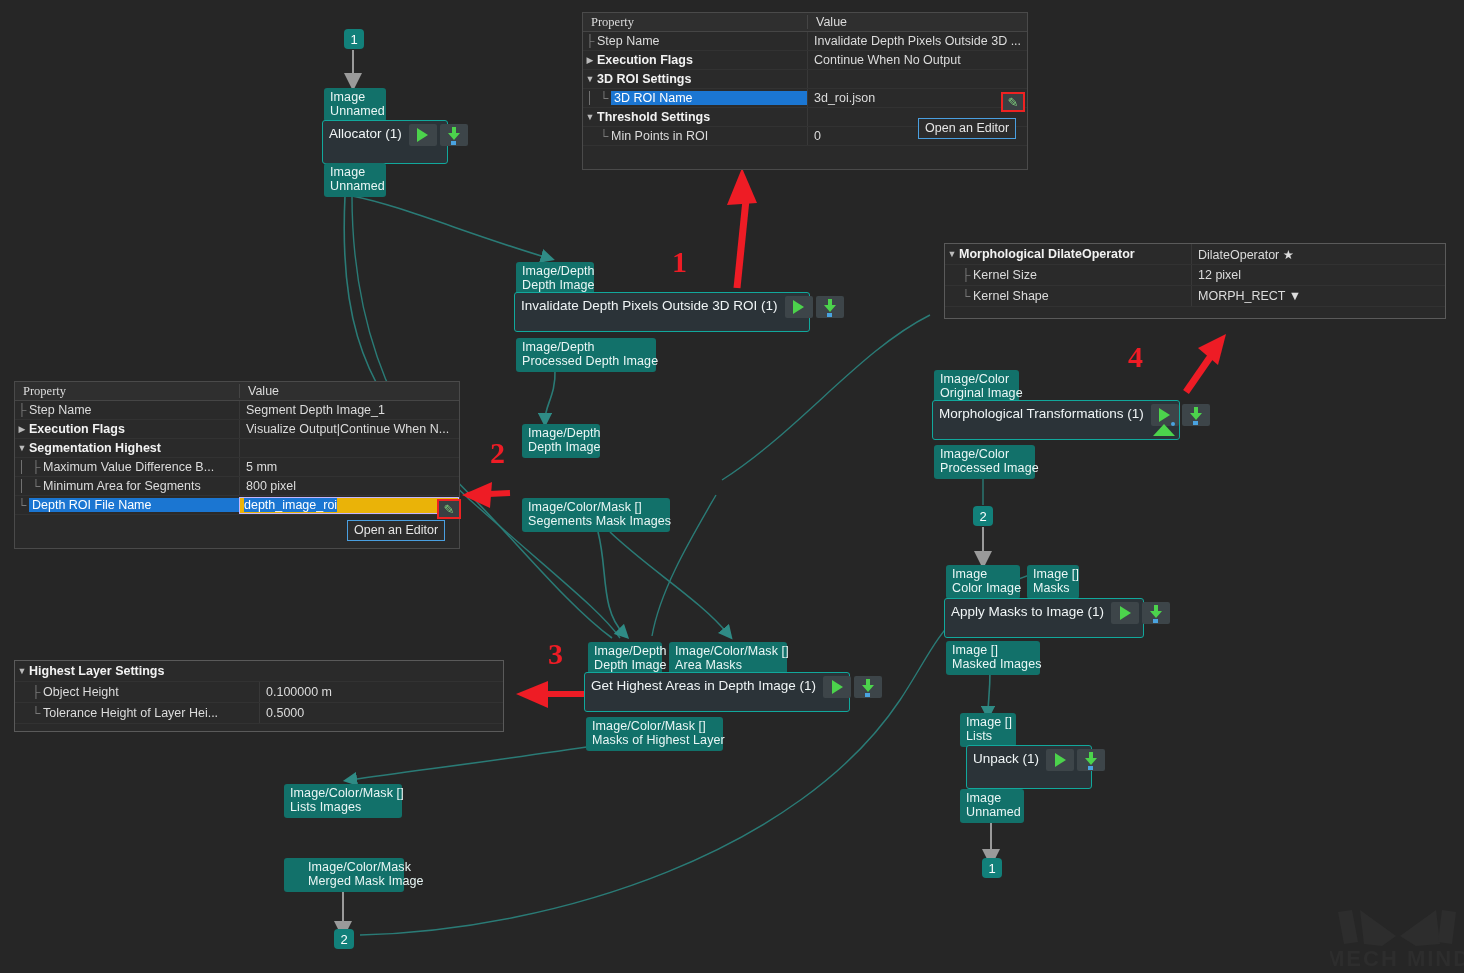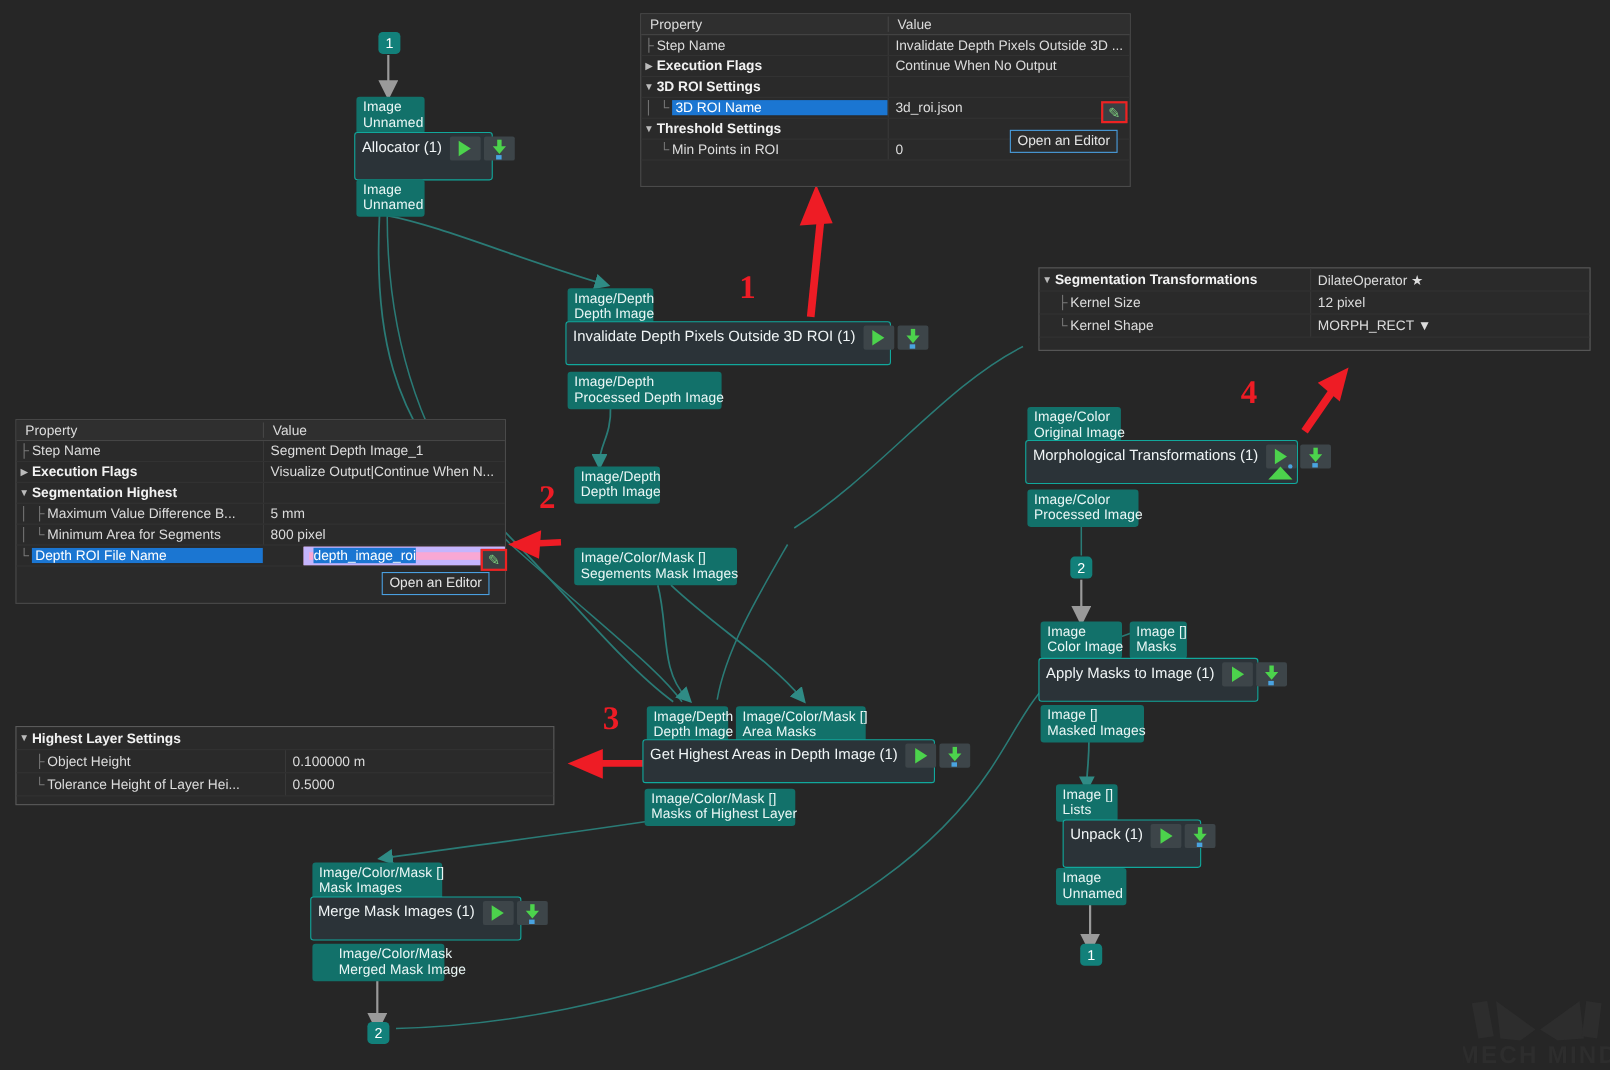--- a/index.html
+++ b/index.html
@@ -98,21 +98,21 @@
     color: #dcdcdc;
     font-size: 12.5px;
   }
   .panel .hdr {
     display: flex;
     border-bottom: 1px solid #454545;
     background: #2f2f2f;
     height: 19px;
     align-items: center;
   }
-  .panel .hdr .c1 { padding-left: 8px; }
+  .panel .hdr .c1 { padding-left: 8px; font-family: Liberation Serif, serif; }
   .panel .hdr .c2 { padding-left: 8px; border-left: 1px solid #454545; }
   .prow {
     display: flex;
     height: 19px;
     align-items: center;
     border-bottom: 1px solid #323232;
   }
   .prow .c1 { position: relative; overflow: hidden; white-space: nowrap; display:flex; align-items:center; }
   .prow .c2 { padding-left: 6px; overflow:hidden; white-space:nowrap; border-left: 1px solid #383838; height:100%; display:flex; align-items:center;}
   .prow.bold .c1 span.lbl { font-weight: bold; color:#f2f2f2; }
@@ -130,26 +130,25 @@
   .tooltip {
     position:absolute;
     background:#2c2c2c;
     border:1px solid #4a9fe0;
     color:#e6e6e6;
     font-size:12.5px;
     padding:2px 6px 3px 6px;
     white-space:nowrap;
   }
   .valuefield {
-    border: 5px solid #c4b5fd;
-    background:#f9a8d4;
+    border: 1px solid #c4b5fd;
+    background:#eab308;
     height:17px;
     display:flex; align-items:center;
     padding-left:4px;
-    margin-left:37px;
   }
   .valuefield .seltext { background:#1b76d2; color:#fff; }
 
   
   .rednum {
     position:absolute;
     color:#ee1c25;
     font-weight:bold;
     font-size:30px;
     font-family:"Liberation Serif", serif;
@@ -275,87 +274,74 @@
     <span class="btnbox">
         <span class="arrow-dl">
           <span class="shaft"></span>
           <span class="head"></span>
           <span class="pad"></span>
         </span>
       </span>
   </div>
   <div class="port" style="left:586px; top:717px; width:137px;"><span>Image/Color/Mask []</span><br><span>Masks of Highest Layer</span></div>
 
-  <div class="port" style="left:284px; top:784px; width:118px;"><span>Image/Color/Mask []</span><br><span>Mask Images</span></div>
-  <div class="step" style="left:282px; top:815px; width:192px; height:40px;">
-    <span class="title">Merge Mask Images (1)</span>
+  <div class="port" style="left:284px; top:784px; width:118px;"><span>Image/Color/Mask []</span><br><span>Lists Images</span></div>
+  <div class="port" style="left:284px; top:858px; width:120px;padding-left:24px;"><span>Image/Color/Mask</span><br><span>Merged Mask Image</span></div>
+
+  <div class="port" style="left:934px; top:370px; width:85px;"><span>Image/Color</span><br><span>Original Image</span></div>
+  <div class="step" style="left:932px; top:400px; width:248px; height:40px;">
+    <span class="title">Morphological Transformations (1)</span>
     <span class="btnbox">
         <span class="tri-play"></span>
       </span>
     <span class="btnbox">
         <span class="arrow-dl">
           <span class="shaft"></span>
           <span class="head"></span>
           <span class="pad"></span>
         </span>
       </span>
-  </div>
-  <div class="port" style="left:284px; top:858px; width:120px;padding-left:24px;"><span>Image/Color/Mask</span><br><span>Merged Mask Image</span></div>
-
-  <div class="port" style="left:934px; top:370px; width:85px;"><span>Image/Color</span><br><span>Original Image</span></div>
-  <div class="step" style="left:932px; top:400px; width:248px; height:40px;">
-    <span class="title">Morphological Transformations (1)</span>
+    <span class="mtn">
+        <span class="peak"></span>
+        <span class="dot"></span>
+      </span>
+  </div>
+  <div class="port" style="left:934px; top:445px; width:101px;"><span>Image/Color</span><br><span>Processed Image</span></div>
+
+  <div class="port" style="left:946px; top:565px; width:74px;"><span>Image</span><br><span>Color Image</span></div>
+  <div class="port" style="left:1027px; top:565px; width:52px;"><span>Image []</span><br><span>Masks</span></div>
+  <div class="step" style="left:944px; top:598px; width:200px; height:40px;">
+    <span class="title">Apply Masks to Image (1)</span>
     <span class="btnbox">
         <span class="tri-play"></span>
       </span>
     <span class="btnbox">
         <span class="arrow-dl">
           <span class="shaft"></span>
           <span class="head"></span>
           <span class="pad"></span>
         </span>
       </span>
-    <span class="mtn">
-        <span class="peak"></span>
-        <span class="dot"></span>
-      </span>
-  </div>
-  <div class="port" style="left:934px; top:445px; width:101px;"><span>Image/Color</span><br><span>Processed Image</span></div>
-
-  <div class="port" style="left:946px; top:565px; width:74px;"><span>Image</span><br><span>Color Image</span></div>
-  <div class="port" style="left:1027px; top:565px; width:52px;"><span>Image []</span><br><span>Masks</span></div>
-  <div class="step" style="left:944px; top:598px; width:200px; height:40px;">
-    <span class="title">Apply Masks to Image (1)</span>
+  </div>
+  <div class="port" style="left:946px; top:641px; width:94px;"><span>Image []</span><br><span>Masked Images</span></div>
+
+  <div class="port" style="left:960px; top:713px; width:56px;"><span>Image []</span><br><span>Lists</span></div>
+  <div class="step" style="left:966px; top:745px; width:126px; height:44px;">
+    <span class="title">Unpack (1)</span>
     <span class="btnbox">
         <span class="tri-play"></span>
       </span>
     <span class="btnbox">
         <span class="arrow-dl">
           <span class="shaft"></span>
           <span class="head"></span>
           <span class="pad"></span>
         </span>
       </span>
   </div>
-  <div class="port" style="left:946px; top:641px; width:94px;"><span>Image []</span><br><span>Masked Images</span></div>
-
-  <div class="port" style="left:960px; top:713px; width:56px;"><span>Image []</span><br><span>Lists</span></div>
-  <div class="step" style="left:966px; top:745px; width:126px; height:44px;">
-    <span class="title">Unpack (1)</span>
-    <span class="btnbox">
-        <span class="tri-play"></span>
-      </span>
-    <span class="btnbox">
-        <span class="arrow-dl">
-          <span class="shaft"></span>
-          <span class="head"></span>
-          <span class="pad"></span>
-        </span>
-      </span>
-  </div>
   <div class="port" style="left:960px; top:789px; width:64px;"><span>Image</span><br><span>Unnamed</span></div>
 
   <div class="panel" style="left:582px; top:12px; width:446px; height:158px;">
     <div class="hdr">
       <div class="c1" style="width:224px;">Property</div>
       <div class="c2" style="flex:1;">Value</div>
     </div>
 
     <div class="prow">
       <div class="c1" style="width:224px;">
@@ -476,21 +462,21 @@
     <div class="editbtn" style="left:422px; top:117px;">
       <span class="pencil">✎</span>
     </div>
     <div class="tooltip" style="left:332px; top:138px;">Open an Editor</div>
   </div>
 
   <div class="panel" style="left:944px; top:243px; width:502px; height:76px; border:1px solid #5a5a5a;">
     <div class="prow bold" style="height:21px;">
       <div class="c1" style="width:246px;">
           <span class="tw">▼</span>
-          <span class="lbl">Segmentation Transformations</span>
+          <span class="lbl">Morphological DilateOperator</span>
         </div>
       <div class="c2" style="flex:1;">DilateOperator ★</div>
     </div>
     <div class="prow" style="height:21px;">
       <div class="c1" style="width:246px;">
           <span class="indent-tree"> </span>
           <span class="indent-tree">├</span>
           <span class="lbl">Kernel Size</span>
         </div>
       <div class="c2" style="flex:1;">12 pixel</div>

